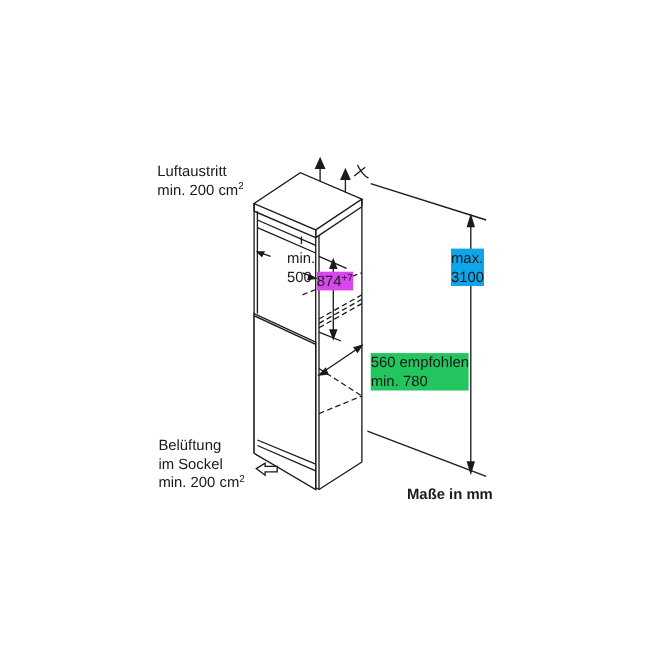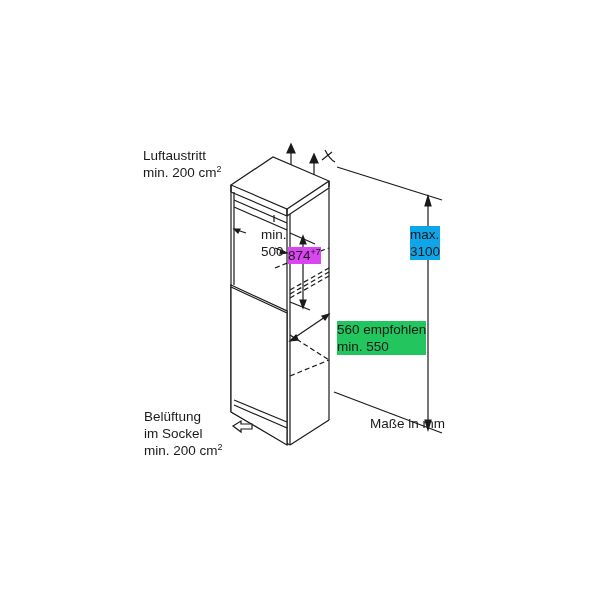--- a/index.html
+++ b/index.html
@@ -109,27 +109,27 @@
   <div>min.</div>
   <div>500</div>
 </div>
 
 <div class="lbl" style="left:288px; top:247px; background:#d946ef;text-align:right;">
   <span>874</span><sup>+7</sup>
 </div>
 
 <div class="lbl" style="left:309px; top:321px; background:#22c55e;margin-left:28px;">
   <div>560 empfohlen</div>
-  <div>min. 550</div>
+  <div>min. 780</div>
 </div>
 
 <div class="lbl" style="left:410px; top:226px; background:#0ea5e9;">
   <div>max.</div>
   <div>3100</div>
 </div>
 
-<div class="lbl" style="left:144px; top:408px;">
+<div class="lbl" style="left:144px; top:396px;">
   <div>Belüftung</div>
   <div>im Sockel</div>
   <div><span>min. 200 cm</span><sup>2</sup></div>
 </div>
 
-<div class="lbl" style="left:370px; top:415px;">Maße in mm</div>
+<div class="lbl" style="left:370px; top:441px;font-weight:bold;">Maße in mm</div>
 
 </body></html>

